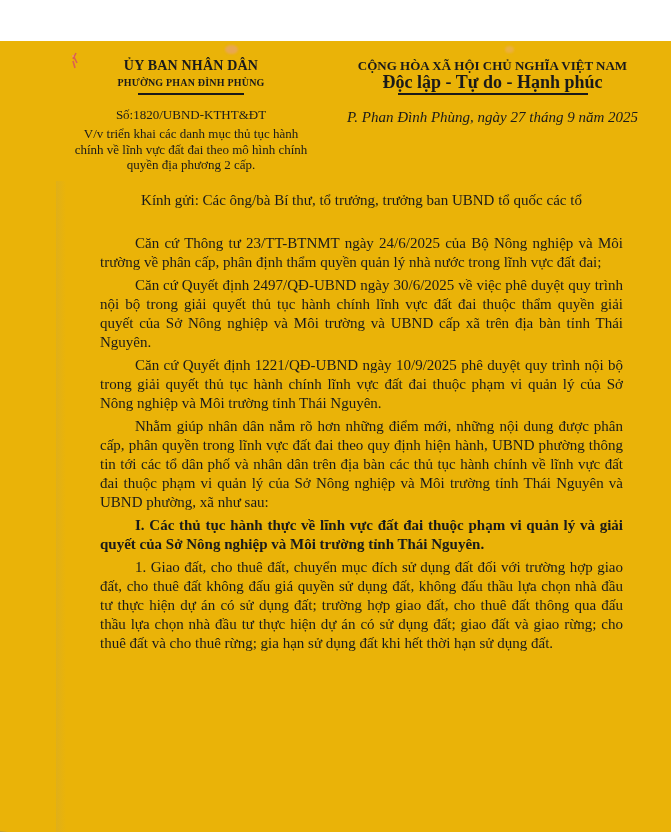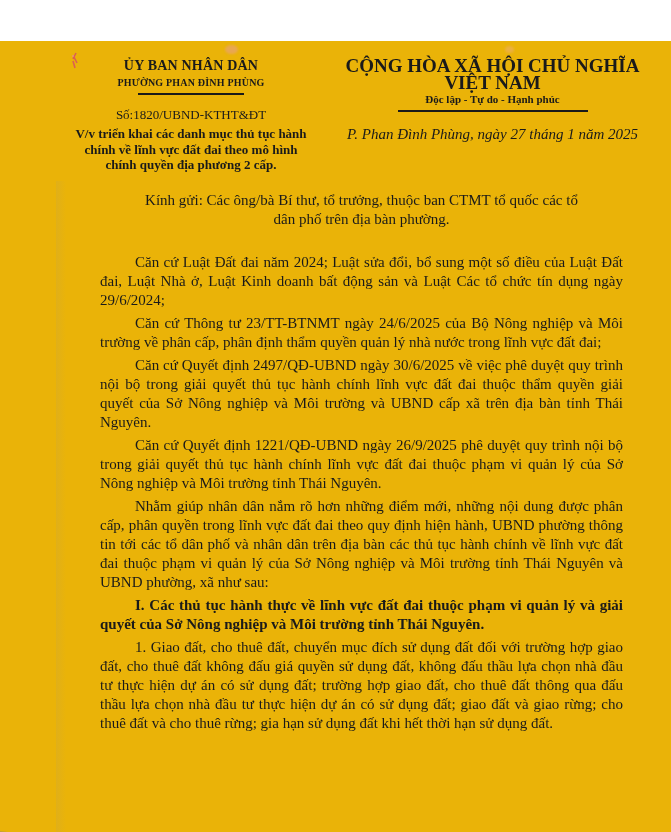--- a/index.html
+++ b/index.html
@@ -40,24 +40,24 @@
   }
   .issuer-l1 { font-weight: bold; font-size: 14px; line-height: 17px; letter-spacing: 0.2px; }
   .issuer-l2 { font-weight: bold; font-size: 10px; line-height: 17px; letter-spacing: 0.2px; }
   .rule-issuer {
     width: 106px; height: 2px; background: #1a1a1a;
     margin: 2px auto 0 auto;
   }
   .doc-number { font-size: 13px; line-height: 16px; margin-top: 12px; }
   .doc-subject {
     font-size: 13px; line-height: 15.5px;
-    width: 240px; margin: 3px auto 0 auto; font-weight: bold;
+    width: 240px; margin: 3px auto 0 auto;
   }
-  .nat-l1 { font-weight: bold; font-size: 19px; line-height: 17px; }
-  .nat-l2 { font-weight: bold; font-size: 11px; line-height: 17px; }
+  .nat-l1 { font-weight: bold; font-size: 13px; line-height: 17px; }
+  .nat-l2 { font-weight: bold; font-size: 18px; line-height: 17px; }
   .rule-national {
     width: 190px; height: 2px; background: #1a1a1a;
     margin: 2px auto 0 auto;
   }
   .dateline {
     font-style: italic; font-size: 15px; line-height: 18px;
     margin-top: 13px; white-space: nowrap;
   }
 
   
@@ -114,31 +114,30 @@
       <div class="issuer-l1">ỦY BAN NHÂN DÂN</div>
       <div class="issuer-l2">PHƯỜNG PHAN ĐÌNH PHÙNG</div>
       <div class="rule-issuer"></div>
       <div class="doc-number">Số:1820/UBND-KTHT&amp;ĐT</div>
       <div class="doc-subject">V/v triển khai các danh mục thủ tục hành chính về lĩnh vực đất đai theo mô hình chính quyền địa phương 2 cấp.</div>
     </div>
     <div class="national-block">
       <div class="nat-l1">CỘNG HÒA XÃ HỘI CHỦ NGHĨA VIỆT NAM</div>
       <div class="nat-l2">Độc lập - Tự do - Hạnh phúc</div>
       <div class="rule-national"></div>
-      <div class="dateline">P. Phan Đình Phùng, ngày 27 tháng 1 năm 2025</div>
+      <div class="dateline">P. Phan Đình Phùng, ngày 27 tháng 9 năm 2025</div>
     </div>
   </header>
 
   <main class="doc-body">
-    <p class="recipient"><span>Kính gửi: Các ông/bà Bí thư, tổ trưởng, thuộc ban CTMT tổ quốc các tổ</span><br><span>dân phố trên địa bàn phường.</span></p>
+    <p class="recipient"><span>Kính gửi: Các ông/bà Bí thư, tổ trưởng, trưởng ban UBND tổ quốc các tổ</span><br></p>
 
-    <p>Căn cứ Luật Đất đai năm 2024; Luật sửa đổi, bổ sung một số điều của Luật Đất đai, Luật Nhà ở, Luật Kinh doanh bất động sản và Luật Các tổ chức tín dụng ngày 29/6/2024;</p>
     <p>Căn cứ Thông tư 23/TT-BTNMT ngày 24/6/2025 của Bộ Nông nghiệp và Môi trường về phân cấp, phân định thẩm quyền quản lý nhà nước trong lĩnh vực đất đai;</p>
     <p>Căn cứ Quyết định 2497/QĐ-UBND ngày 30/6/2025 về việc phê duyệt quy trình nội bộ trong giải quyết thủ tục hành chính lĩnh vực đất đai thuộc thẩm quyền giải quyết của Sở Nông nghiệp và Môi trường và UBND cấp xã trên địa bàn tỉnh Thái Nguyên.</p>
-    <p>Căn cứ Quyết định 1221/QĐ-UBND ngày 26/9/2025 phê duyệt quy trình nội bộ trong giải quyết thủ tục hành chính lĩnh vực đất đai thuộc phạm vi quản lý của Sở Nông nghiệp và Môi trường tỉnh Thái Nguyên.</p>
+    <p>Căn cứ Quyết định 1221/QĐ-UBND ngày 10/9/2025 phê duyệt quy trình nội bộ trong giải quyết thủ tục hành chính lĩnh vực đất đai thuộc phạm vi quản lý của Sở Nông nghiệp và Môi trường tỉnh Thái Nguyên.</p>
     <p>Nhằm giúp nhân dân nắm rõ hơn những điểm mới, những nội dung được phân cấp, phân quyền trong lĩnh vực đất đai theo quy định hiện hành, UBND phường thông tin tới các tổ dân phố và nhân dân trên địa bàn các thủ tục hành chính về lĩnh vực đất đai thuộc phạm vi quản lý của Sở Nông nghiệp và Môi trường tỉnh Thái Nguyên và UBND phường, xã như sau:</p>
 
     <p class="heading-1">I. Các thủ tục hành thực về lĩnh vực đất đai thuộc phạm vi quản lý và giải quyết của Sở Nông nghiệp và Môi trường tỉnh Thái Nguyên.</p>
     <p>1. Giao đất, cho thuê đất, chuyển mục đích sử dụng đất đối với trường hợp giao đất, cho thuê đất không đấu giá quyền sử dụng đất, không đấu thầu lựa chọn nhà đầu tư thực hiện dự án có sử dụng đất; trường hợp giao đất, cho thuê đất thông qua đấu thầu lựa chọn nhà đầu tư thực hiện dự án có sử dụng đất; giao đất và giao rừng; cho thuê đất và cho thuê rừng; gia hạn sử dụng đất khi hết thời hạn sử dụng đất.</p>
   </main>
 
   <span class="red-ink-mark">
     <svg width="11" height="19" viewBox="0 0 11 19" aria-hidden="true">
       <path d="M7 1 L4 7 M5 5 L8 11 M4 9 L6 16" stroke="#d84a66" stroke-width="1.6" fill="none" opacity="0.8"></path>
       <circle cx="4" cy="4" r="1" fill="#e98aa0" opacity="0.7"></circle>

